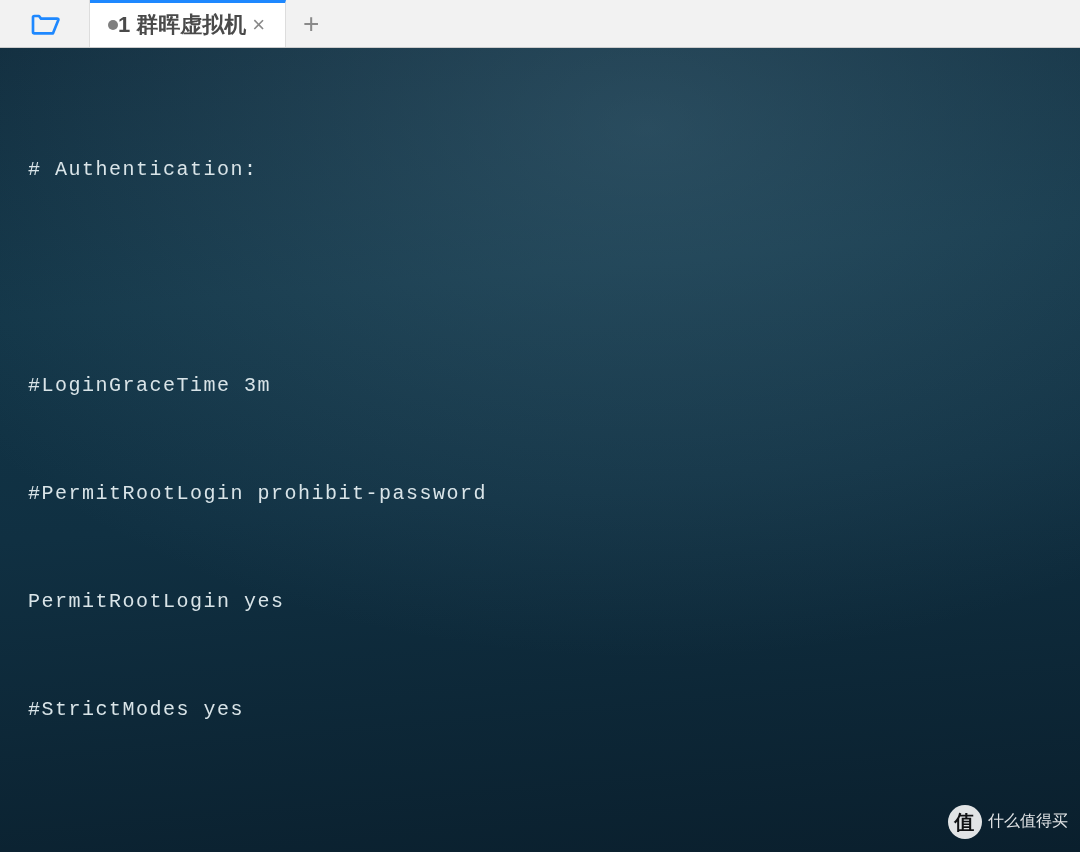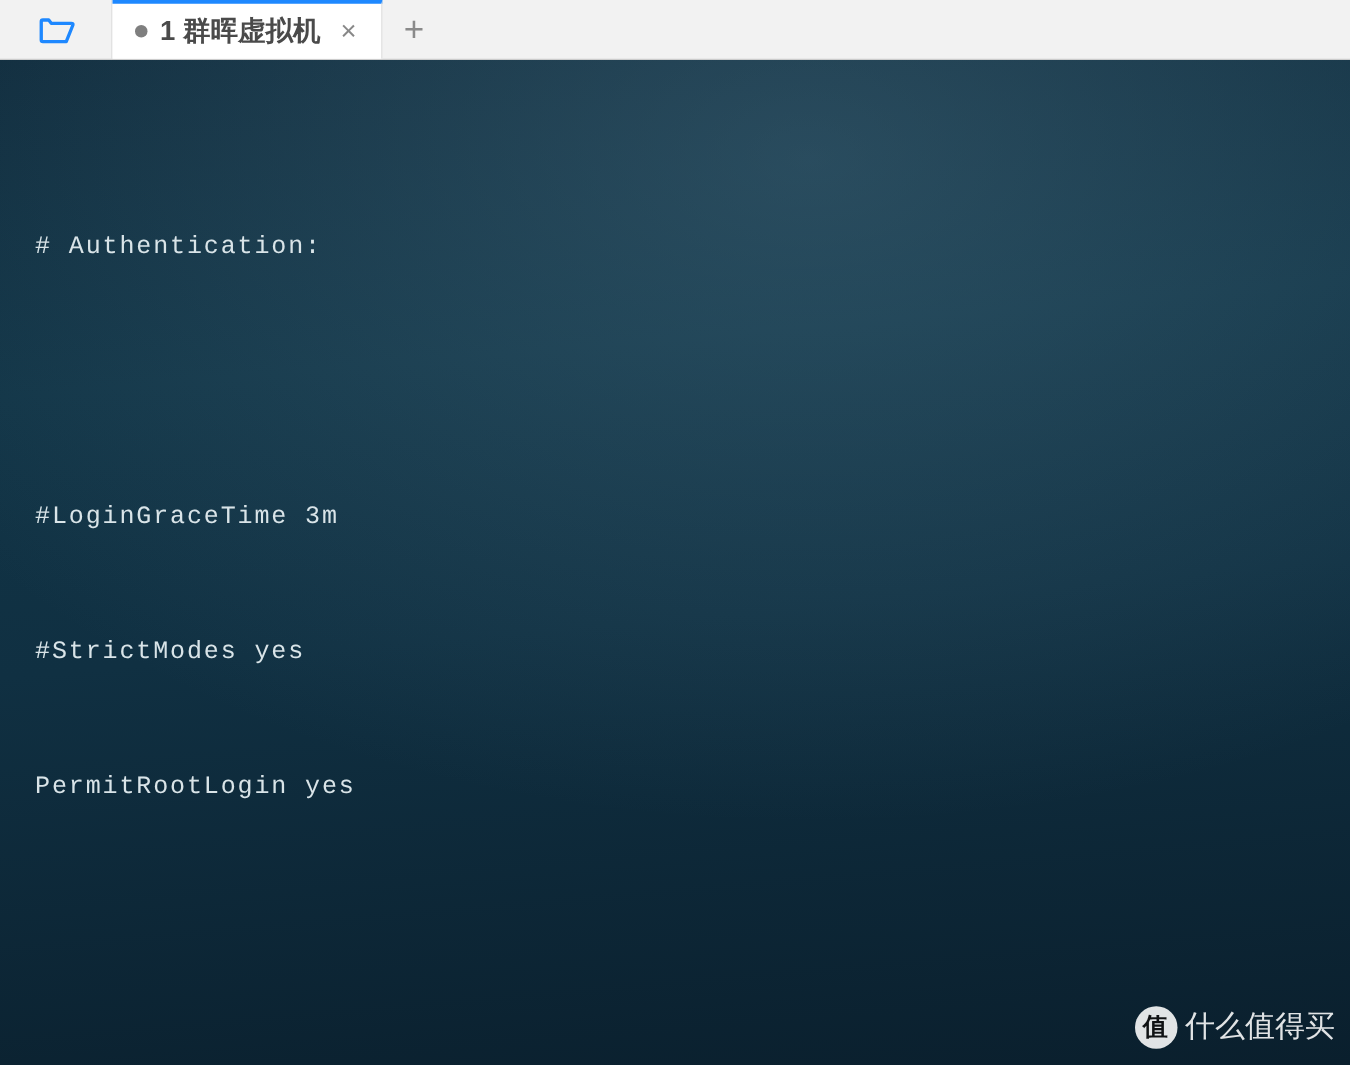--- a/index.html
+++ b/index.html
@@ -21,21 +21,20 @@
       cursor: pointer;
     }
     .folder-btn svg { width: 32px; height: 32px; }
     .tab {
       background: #ffffff;
       border-top: 3px solid #1e88ff;
       border-right: 1px solid #ddd;
       display: flex;
       align-items: center;
       padding: 0 16px 0 18px;
-      gap: 10px;
       cursor: pointer;
       position: relative;
     }
     .tab .dot {
       width: 10px; height: 10px; border-radius: 50%;
       background: #7f7f7f;
     }
     .tab .label {
       font-size: 22px;
       font-weight: 600;
@@ -59,21 +58,21 @@
       cursor: pointer;
     }
 
     .terminal {
       position: relative;
       width: 100%;
       height: calc(852px - 48px);
       background:
         radial-gradient(ellipse 140% 120% at 60% 10%, rgba(90,130,150,0.35) 0%, rgba(0,0,0,0) 55%),
         linear-gradient(175deg, #0e2a3b 0%, #113446 30%, #103042 55%, #0a1f2d 100%);
-      padding: 60px 0 0 28px;
+      padding: 32px 0 0 28px;
       font-family: "Consolas","Menlo","Courier New",monospace;
       font-size: 20px;
       color: #d9e4e8;
       letter-spacing: 1.5px;
       line-height: 36px;
       white-space: pre;
       overflow: hidden;
     }
     .terminal .line { height: 36px; }
 
@@ -87,21 +86,21 @@
       color: #fff;
       opacity: 0.88;
     }
     .wm-badge {
       width: 34px; height: 34px; border-radius: 50%;
       background: #fff; color: #111;
       display: flex; align-items: center; justify-content: center;
       font-weight: 700; font-size: 20px;
       font-family: sans-serif;
     }
-    .wm-text { font-size: 24px; font-weight: 500; letter-spacing: 0; font-family: Liberation Serif, serif; }
+    .wm-text { font-size: 16px; font-weight: 500; letter-spacing: 0; font-family: Liberation Mono, monospace; }
   </style>
 </head>
 <body>
 
 <div class="tabbar">
   <div class="folder-btn">
     <svg viewBox="0 0 24 24" fill="none" stroke="#1e88ff" stroke-width="2" stroke-linejoin="round" stroke-linecap="round">
       <path d="M3 7 L3 18 Q3 19 4 19 L18 19 L22 9 Q22.3 8 21 8 L9 8 L7.5 6 L4 6 Q3 6 3 7 Z"></path>
     </svg>
   </div>
@@ -110,22 +109,23 @@
     <span class="label">1 群晖虚拟机</span>
     <span class="close">×</span>
   </div>
   <div class="newtab">+</div>
 </div>
 
 <div class="terminal">
   <div class="line"># Authentication:</div>
   <div class="line"></div>
   <div class="line">#LoginGraceTime 3m</div>
+  <div class="line">#PermitRootLogin prohibit-password</div>
+  <div class="line">PermitRootLogin yes</div>
   <div class="line">#StrictModes yes</div>
-  <div class="line">PermitRootLogin yes</div>
   
   
   
   
   
   
   
   
   
   

